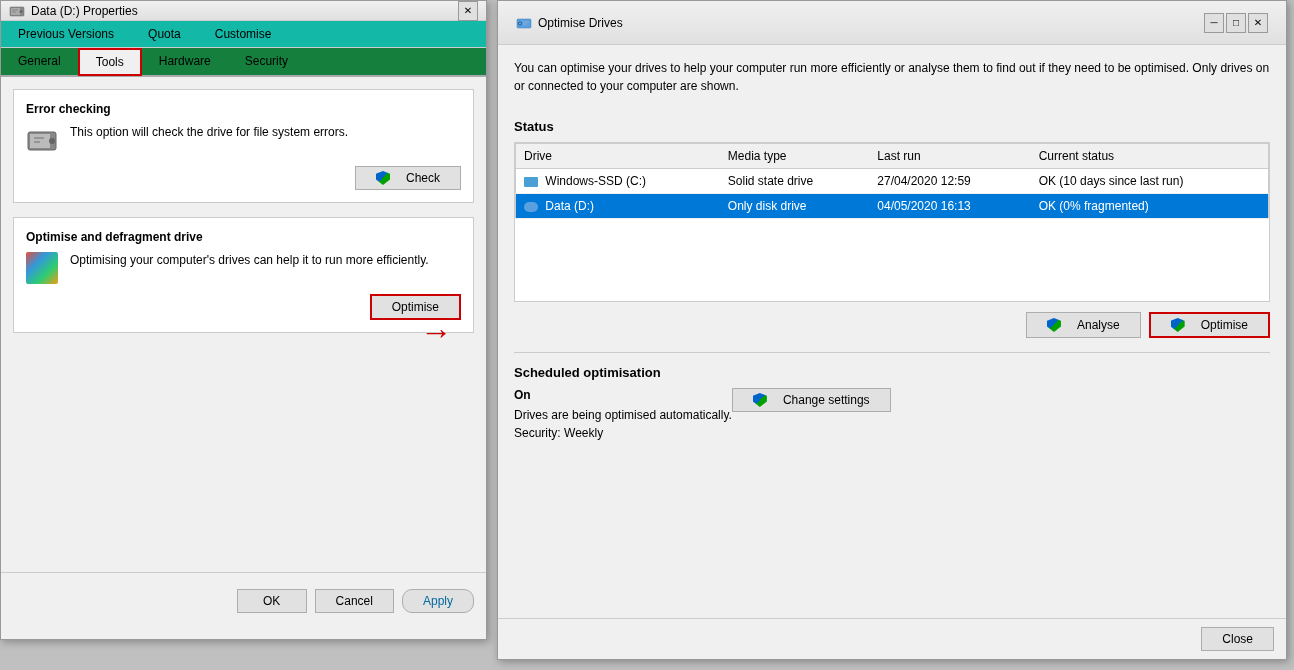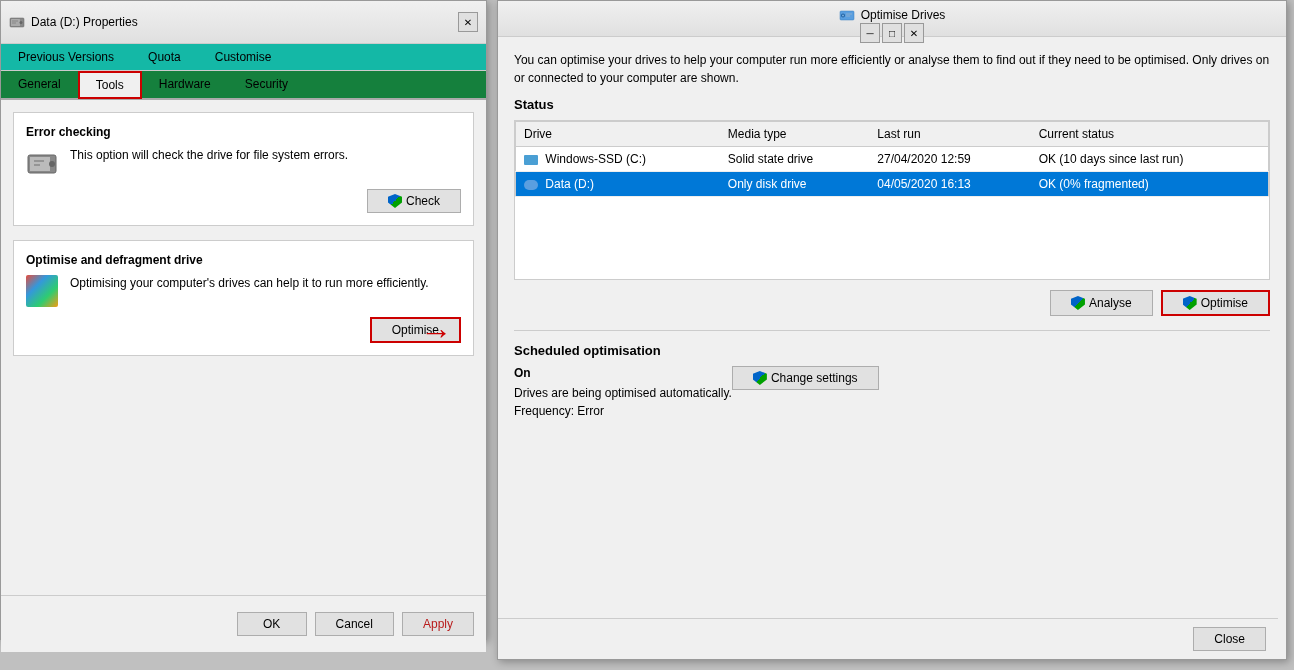--- a/index.html
+++ b/index.html
@@ -28,21 +28,21 @@
       box-shadow: 2px 2px 8px rgba(0,0,0,0.3);
     }
 
     .dialog-titlebar {
       background: linear-gradient(to bottom, #f0f0f0, #e0e0e0);
       padding: 6px 8px;
       display: flex;
       align-items: center;
       justify-content: space-between;
       border-bottom: 1px solid #ccc;
-      height: 43px;
+      height: 20px;
     }
 
     .dialog-title-left {
       display: flex;
       align-items: center;
       gap: 6px;
     }
 
     .dialog-title-icon {
       width: 16px;
@@ -144,21 +144,21 @@
     }
 
     .win-button {
       padding: 4px 20px;
       background: #e1e1e1;
       border: 1px solid #adadad;
       cursor: pointer;
       font-size: 12px;
       display: flex;
       align-items: center;
-      gap: 4px;
+      gap: 16px;
     }
 
     .win-button.highlighted {
       border: 2px solid #cc0000;
     }
 
     
     .dialog-bottom {
       position: absolute;
       bottom: 0;
@@ -171,22 +171,23 @@
       justify-content: flex-end;
       gap: 8px;
     }
 
     .dialog-bottom .win-button {
       min-width: 70px;
       justify-content: center;
     }
 
     .win-button.disabled {
-      color: #b91c1c;
+      color: #0369a1;
       cursor: default;
+      border-radius: 10px;
     }
 
     
     .arrow-container {
       position: absolute;
       left: 420px;
       top: 310px;
       z-index: 10;
       display: flex;
       align-items: center;
@@ -210,22 +211,21 @@
       box-shadow: 2px 2px 8px rgba(0,0,0,0.3);
     }
 
     .optimise-titlebar {
       background: linear-gradient(to bottom, #f0f0f0, #e0e0e0);
       padding: 6px 18px;
       display: flex;
       align-items: center;
       justify-content: space-between;
       border-bottom: 1px solid #ccc;
-      height: 36px;
-      flex-direction: column;
+      height: 44px;
     }
 
     .titlebar-controls {
       display: flex;
       gap: 2px;
     }
 
     .title-ctrl-btn {
       width: 20px;
       height: 20px;
@@ -238,21 +238,21 @@
       font-size: 10px;
     }
 
     .optimise-content {
       padding: 14px 16px;
     }
 
     .optimise-description {
       font-size: 12px;
       line-height: 1.5;
-      margin-bottom: 10px;
+      margin-bottom: 24px;
     }
 
     .status-label {
       font-size: 13px;
       font-weight: bold;
       margin-bottom: 8px;
     }
 
     
     .drive-table {
@@ -331,21 +331,21 @@
 
     .scheduled-row {
       display: flex;
       align-items: flex-start;
     }
 
     .optimise-close-row {
       position: absolute;
       bottom: 0;
       left: 0;
-      right: 8px;
+      right: 0;
       padding: 8px 12px;
       background: #f0f0f0;
       border-top: 1px solid #ccc;
       display: flex;
       justify-content: flex-end;
     }
 
     
     .drive-icon-ssd {
       display: inline-block;
@@ -537,21 +537,21 @@
         <span>Optimise</span>
       </button>
     </div>
 
     <div class="scheduled-section">
       <div class="scheduled-title">Scheduled optimisation</div>
       <div class="scheduled-row">
         <div>
           <div class="scheduled-status-on">On</div>
           <div class="scheduled-info">Drives are being optimised automatically.</div>
-          <div class="scheduled-info">Frequency: Error</div>
+          <div class="scheduled-info">Security: Weekly</div>
         </div>
         <button class="win-button">
           <span class="shield-icon"></span>
           <span>Change settings</span>
         </button>
       </div>
     </div>
   </div>
 
   <div class="optimise-close-row">

